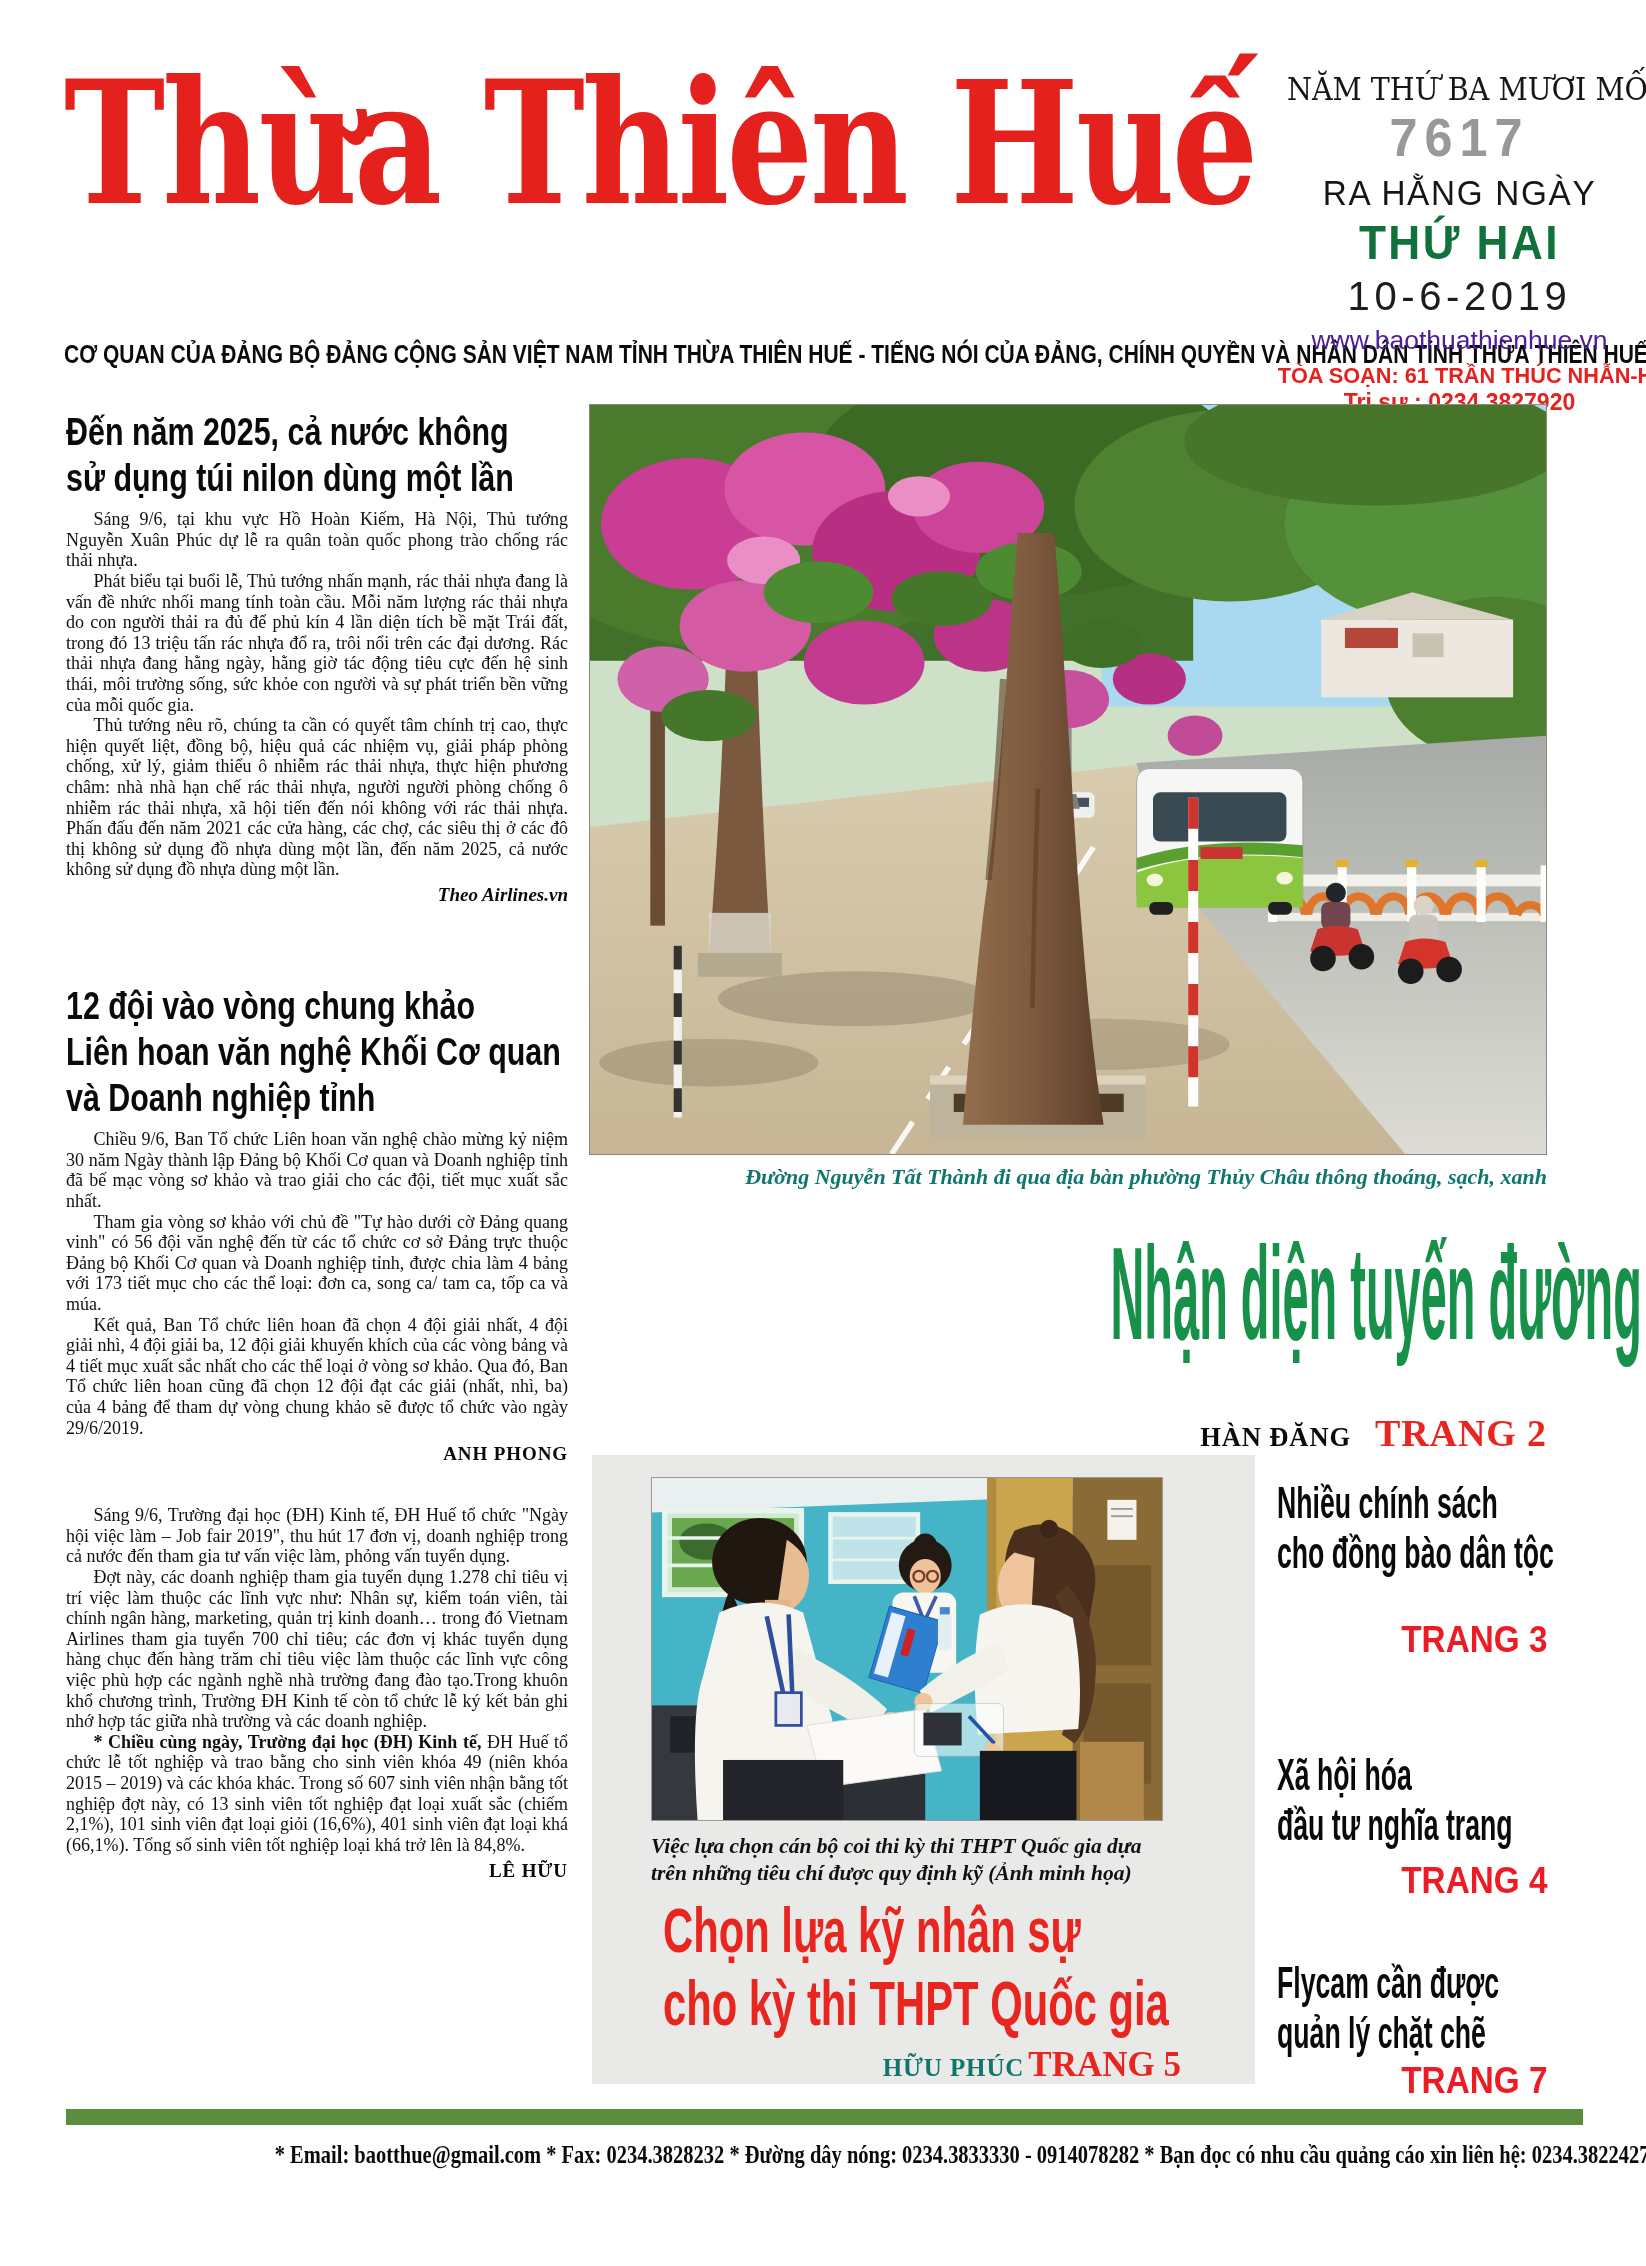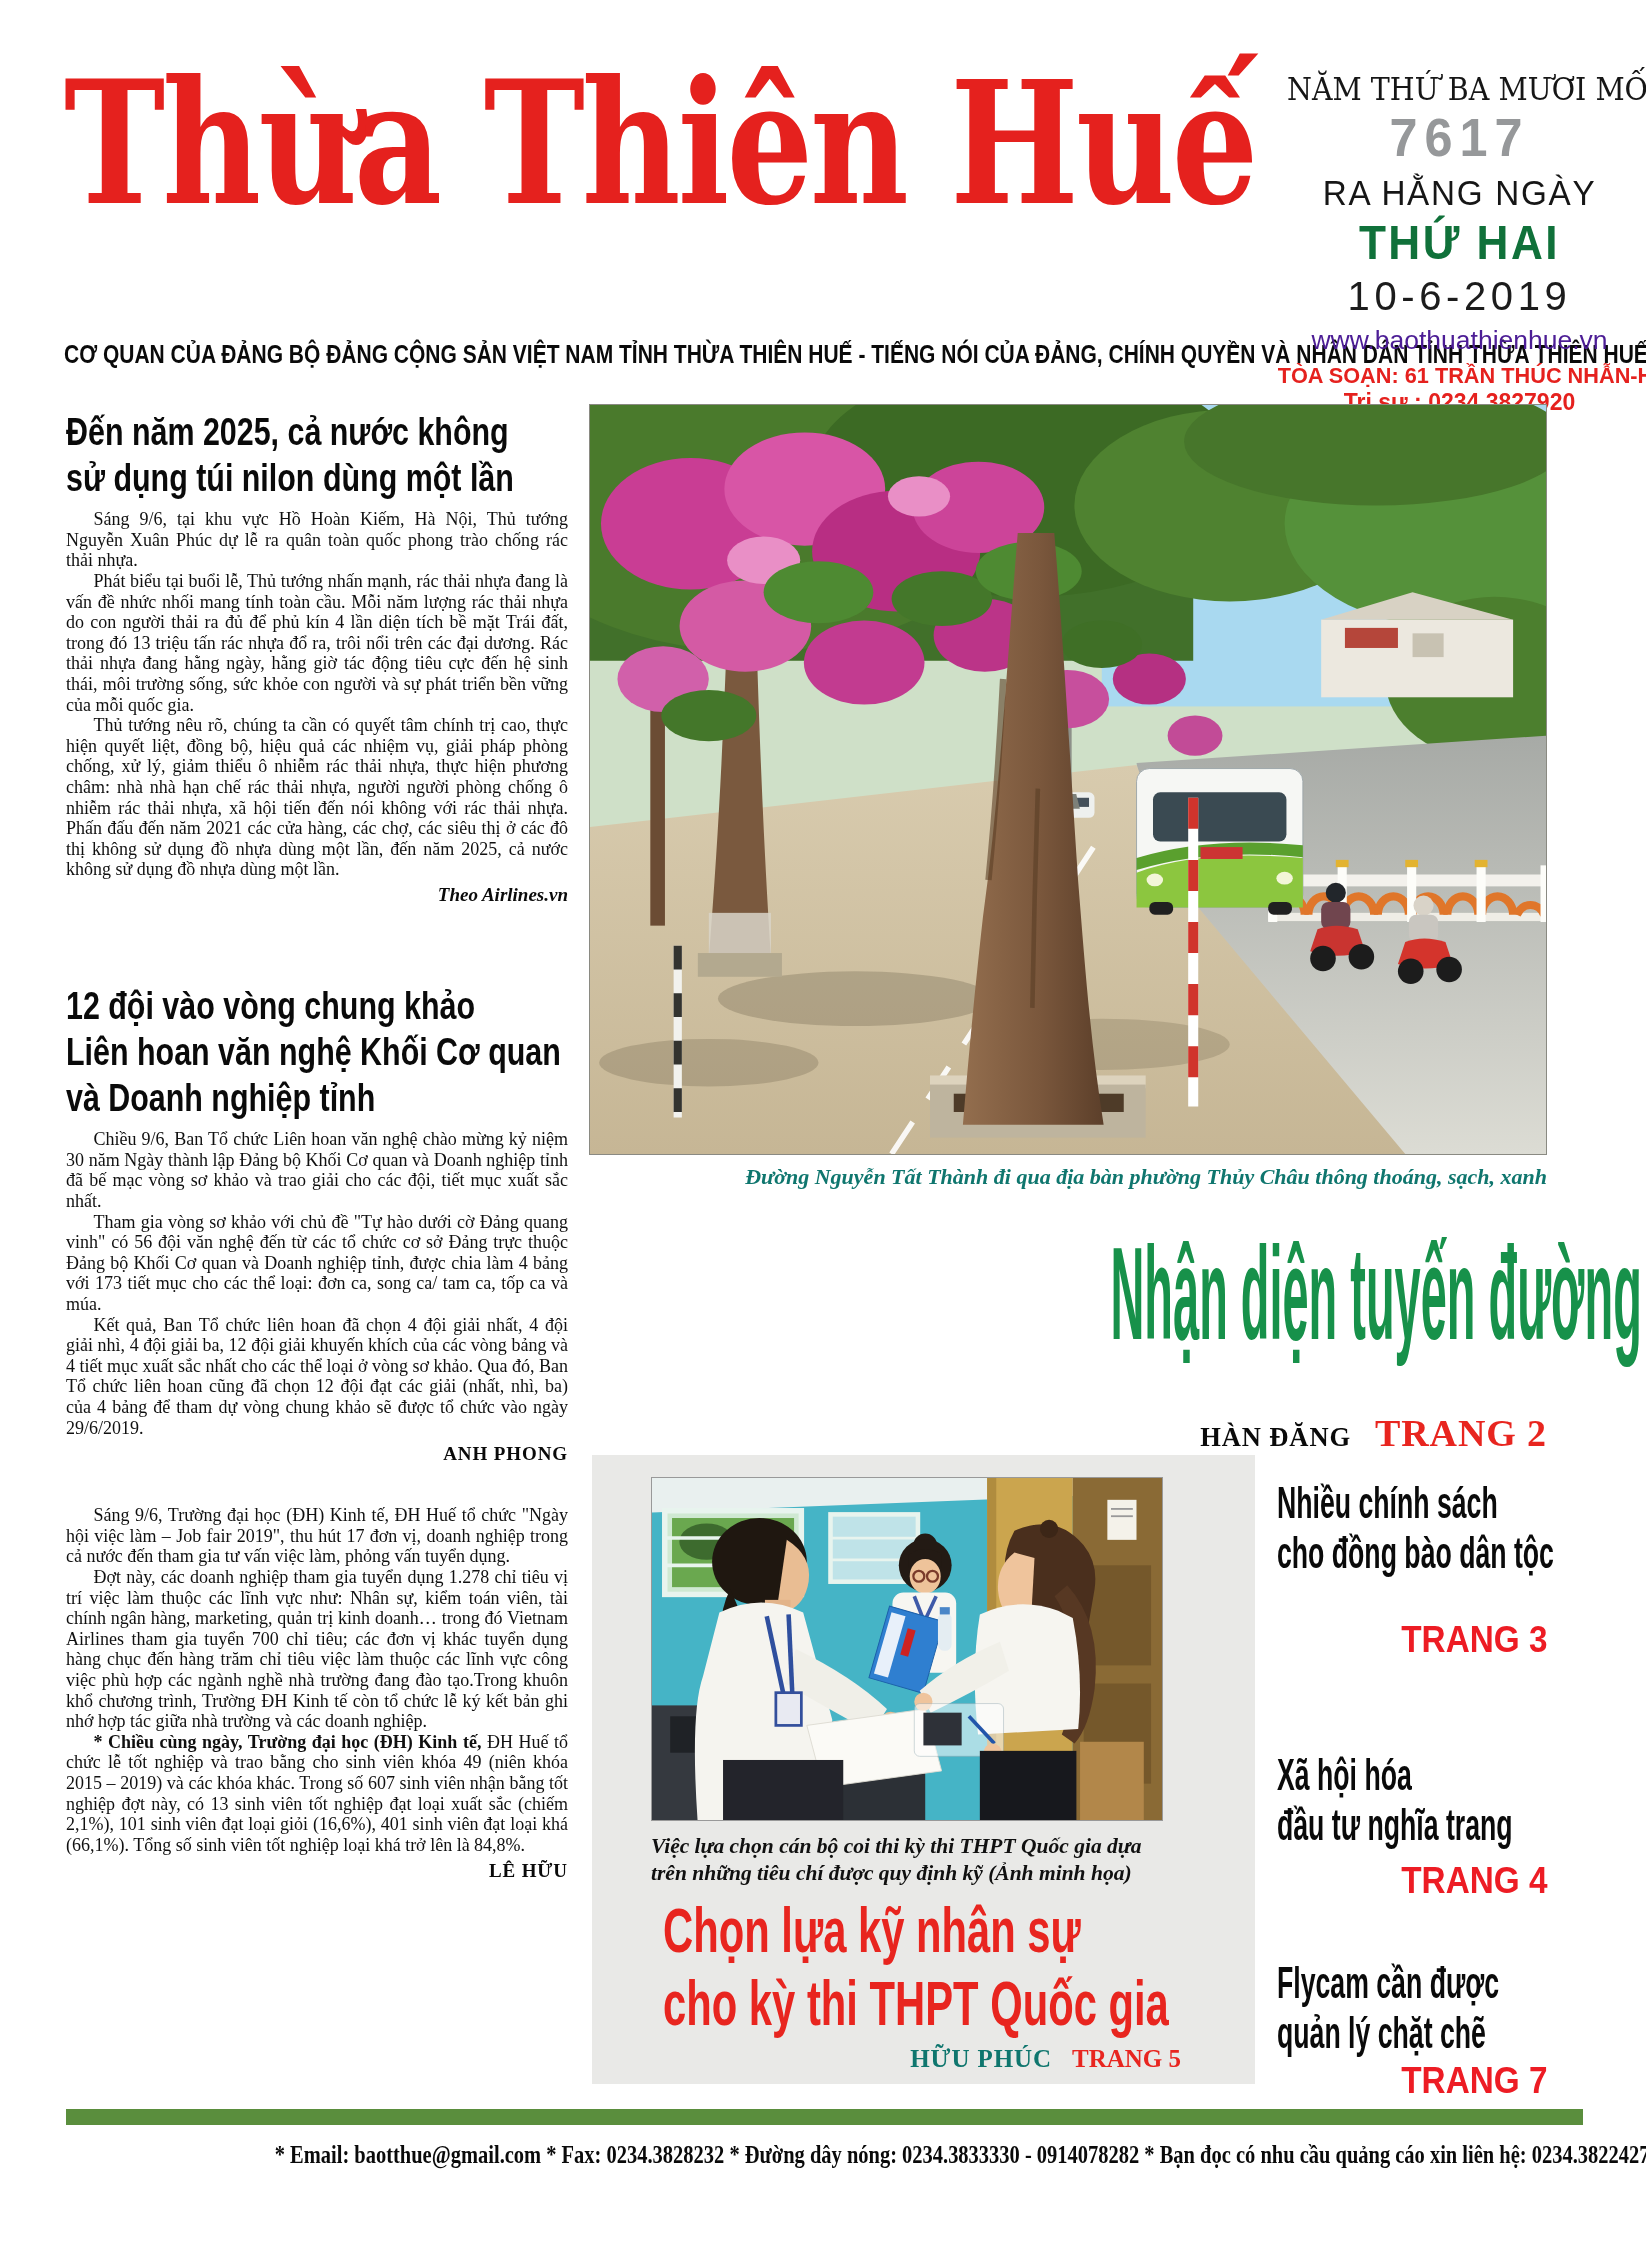--- a/index.html
+++ b/index.html
@@ -61,21 +61,21 @@
   .photo2{position:absolute;left:651px;top:1477px;width:512px;height:344px;border:0.9px solid #999;
           box-sizing:border-box;background:#45b4c6;}
   .photo2 svg{display:block;width:100%;height:100%;}
   .caption2{position:absolute;left:651px;top:1833px;width:530px;font-style:italic;font-weight:bold;
           font-size:21.5px;line-height:26.5px;color:#101010;}
   .red-head{position:absolute;left:663px;top:1893px;}
   .red-line{font-family:"Liberation Sans",sans-serif;font-weight:bold;font-size:58px;line-height:73px;
           color:#e8251f;white-space:nowrap;transform:scale(.72,1.1);transform-origin:left center;}
   .secondary-byline{position:absolute;left:651px;top:2045px;width:530px;text-align:right;}
   .sb-author{font-family:"Liberation Serif",serif;font-weight:bold;font-size:25px;letter-spacing:0.9px;color:#0f766e;}
-  .sb-ref{font-family:"Liberation Serif",serif;font-weight:bold;font-size:25px;color:#e8251f;margin-left:20px;}
+  .sb-ref{font-family:"Liberation Serif",serif;font-weight:bold;font-size:35px;color:#e8251f;margin-left:4px;}
 
   
   .teaser{position:absolute;left:1277px;width:270px;}
   .teaser-line{font-family:"Liberation Sans",sans-serif;font-weight:bold;font-size:43px;line-height:50px;
           white-space:nowrap;transform:scale(.62,1.05);transform-origin:left center;color:#0a0a0a;}
   .trang-row{position:absolute;left:1277px;width:270px;text-align:right;}
   .trang{display:inline-block;font-family:"Liberation Sans",sans-serif;font-weight:bold;font-size:37px;
           color:#ed1c24;transform:scaleX(.9);transform-origin:right center;white-space:nowrap;}
 
   

